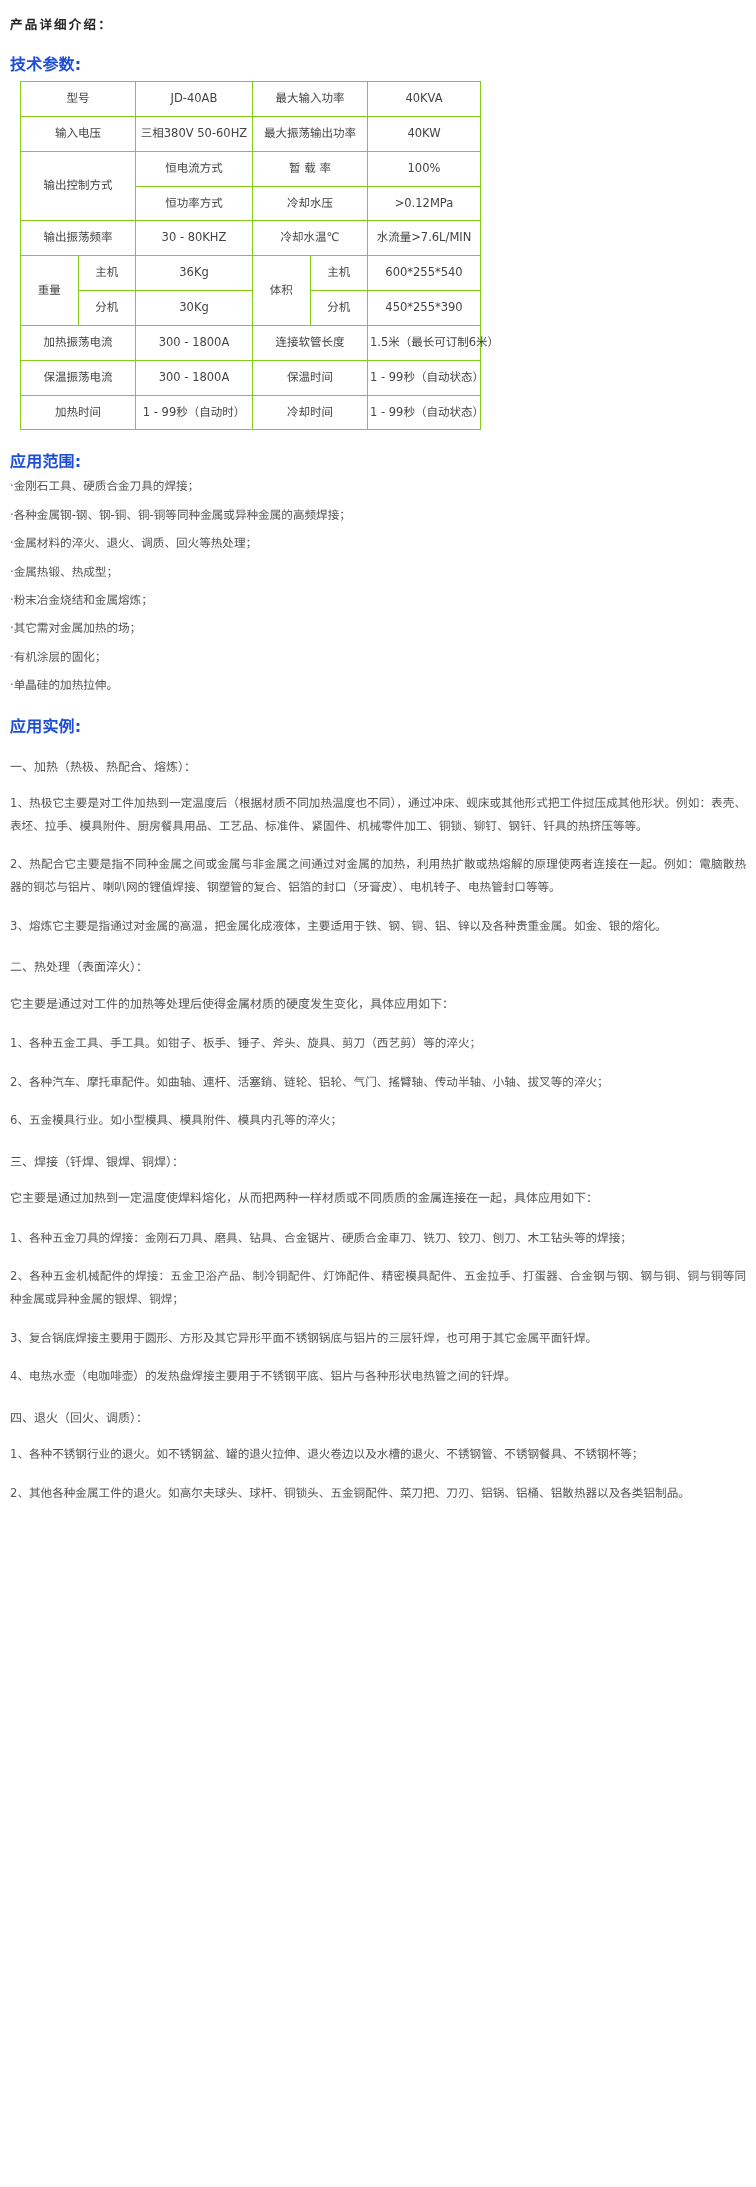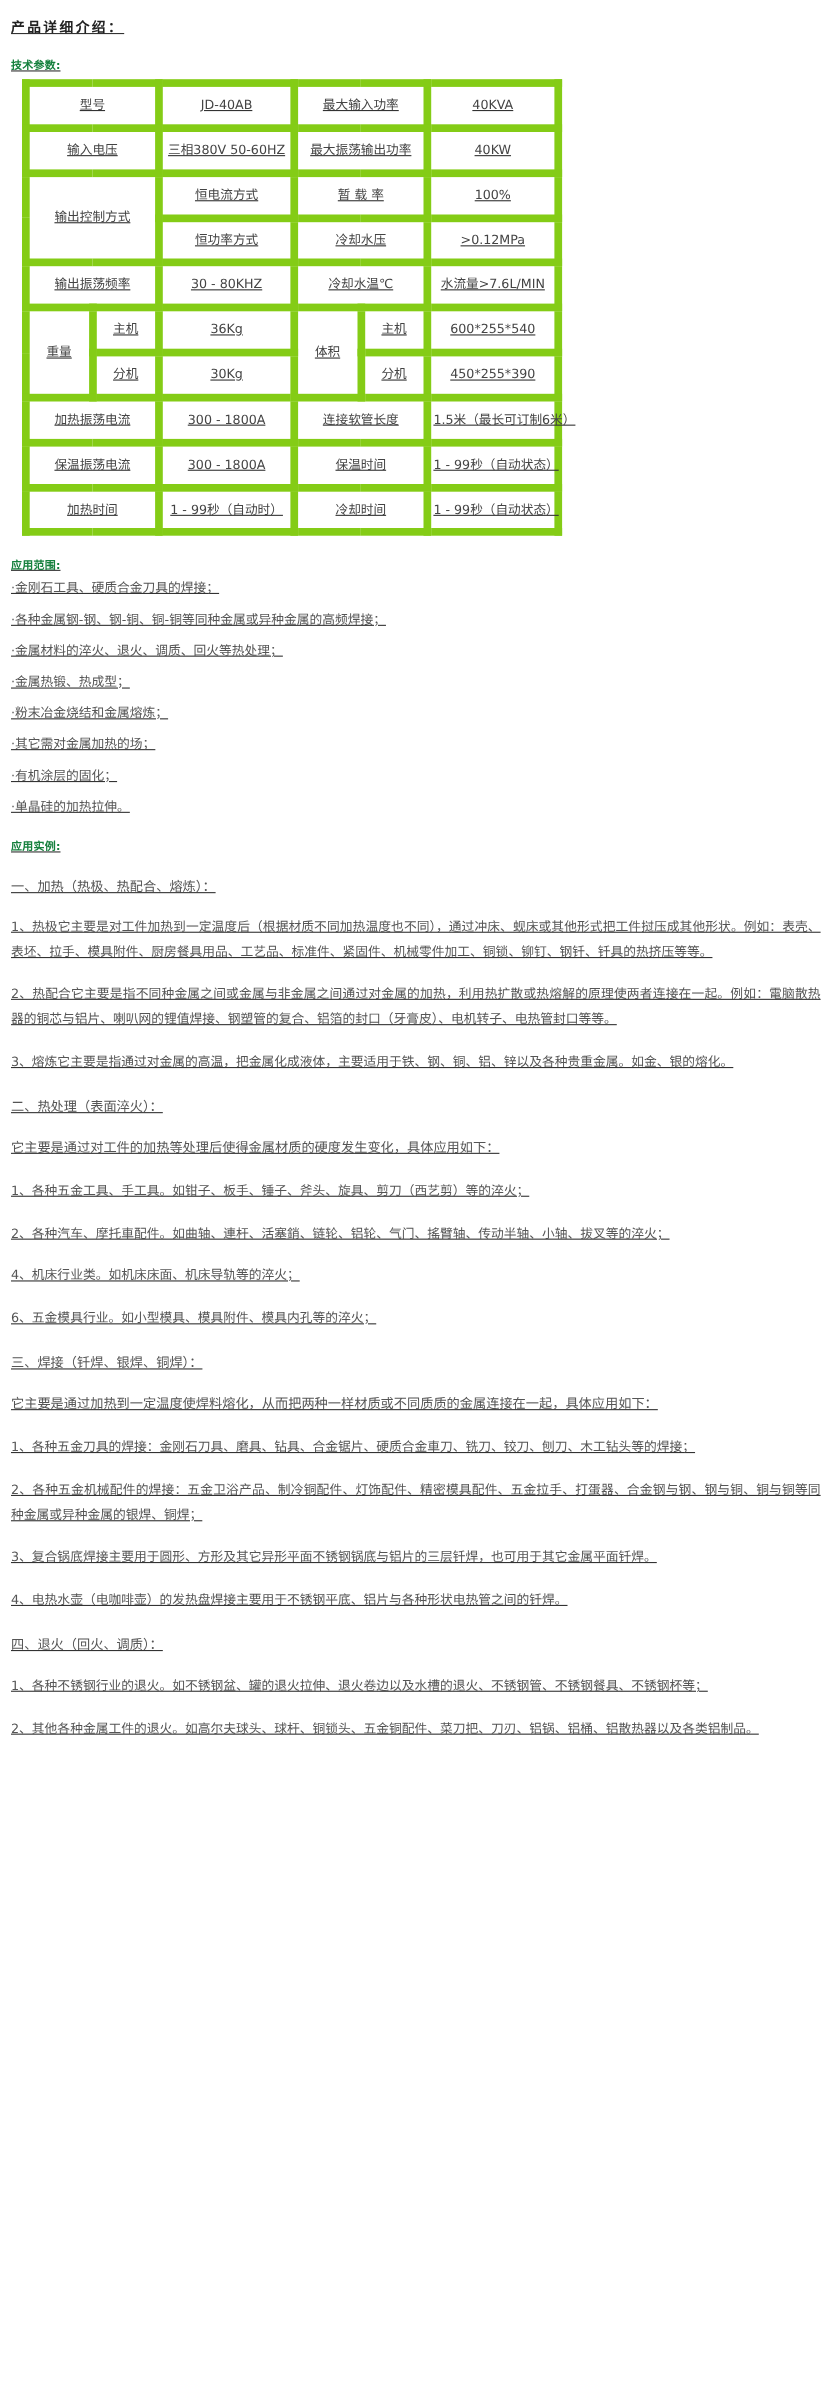--- a/index.html
+++ b/index.html
@@ -12,48 +12,47 @@
     width: 756px;
     font-family: "DejaVu Sans", "Liberation Sans", sans-serif;
     color: #333333;
     font-size: 12px;
     -webkit-font-smoothing: antialiased;
   }
   .page {
     width: 756px;
     box-sizing: border-box;
     padding: 8px 0 18px 0;
-    text-decoration: underline;
   }
   .section-title {
     font-weight: bold;
     color: #222222;
     font-size: 12.5px;
     margin: 6px 0 0 10px;
     letter-spacing: 2.2px;
   }
   .sub-title {
     font-weight: bold;
-    color: #15803d;
-    font-size: 10px;
+    color: #1d4ed8;
+    font-size: 16px;
     margin: 18px 0 6px 10px;
     letter-spacing: 0.2px;
   }
   
   .spec-wrap {
     padding: 0 10px 0 10px;
   }
   table.spec {
     border-collapse: collapse;
     width: 380px;
     margin: 4px 0 0 10px;
     table-layout: fixed;
   }
   table.spec td {
-    border: 7px solid #84cc16;
+    border: 1px solid #84cc16;
     text-align: center;
     vertical-align: middle;
     color: #444444;
     font-size: 11.5px;
     padding: 6px 2px;
     line-height: 1.9;
     white-space: nowrap;
   }
   td.c1 { width: 52px; }
   td.c1w { width: 110px; }
@@ -190,21 +189,20 @@
       <p class="para">1、热极它主要是对工件加热到一定温度后（根据材质不同加热温度也不同），通过冲床、蚬床或其他形式把工件挝压成其他形状。例如：表壳、表坯、拉手、模具附件、厨房餐具用品、工艺品、标准件、紧固件、机械零件加工、铜锁、铆钉、钢钎、钎具的热挤压等等。</p>
       <p class="para">2、热配合它主要是指不同种金属之间或金属与非金属之间通过对金属的加热，利用热扩散或热熔解的原理使两者连接在一起。例如：電脑散热器的铜芯与铝片、喇叭网的锂值焊接、钢塑管的复合、铝箔的封口（牙膏皮）、电机转子、电热管封口等等。</p>
       <p class="para">3、熔炼它主要是指通过对金属的高温，把金属化成液体，主要适用于铁、钢、铜、铝、锌以及各种贵重金属。如金、银的熔化。</p>
     </div>
 
   <h3 class="group">二、热处理（表面淬火）：</h3>
   <p class="lead">它主要是通过对工件的加热等处理后使得金属材质的硬度发生变化，具体应用如下：</p>
   <div id="g2">
       <p class="para">1、各种五金工具、手工具。如钳子、板手、锤子、斧头、旋具、剪刀（西艺剪）等的淬火；</p>
       <p class="para">2、各种汽车、摩托車配件。如曲轴、連杆、活塞銷、链轮、铝轮、气门、搖臂轴、传动半轴、小轴、拔叉等的淬火；</p>
-      <p class="para">4、机床行业类。如机床床面、机床导轨等的淬火；</p>
       <p class="para">6、五金模具行业。如小型模具、模具附件、模具内孔等的淬火；</p>
     </div>
 
   <h3 class="group">三、焊接（钎焊、银焊、铜焊）：</h3>
   <p class="lead">它主要是通过加热到一定温度使焊料熔化，从而把两种一样材质或不同质质的金属连接在一起，具体应用如下：</p>
   <div id="g3">
       <p class="para">1、各种五金刀具的焊接：金刚石刀具、磨具、钻具、合金锯片、硬质合金車刀、铣刀、铰刀、刨刀、木工钻头等的焊接；</p>
       <p class="para">2、各种五金机械配件的焊接：五金卫浴产品、制冷铜配件、灯饰配件、精密模具配件、五金拉手、打蛋器、合金钢与钢、钢与铜、铜与铜等同种金属或异种金属的银焊、铜焊；</p>
       <p class="para">3、复合锅底焊接主要用于圆形、方形及其它异形平面不锈钢锅底与铝片的三层钎焊，也可用于其它金属平面钎焊。</p>
       <p class="para">4、电热水壶（电咖啡壶）的发热盘焊接主要用于不锈钢平底、铝片与各种形状电热管之间的钎焊。</p>

